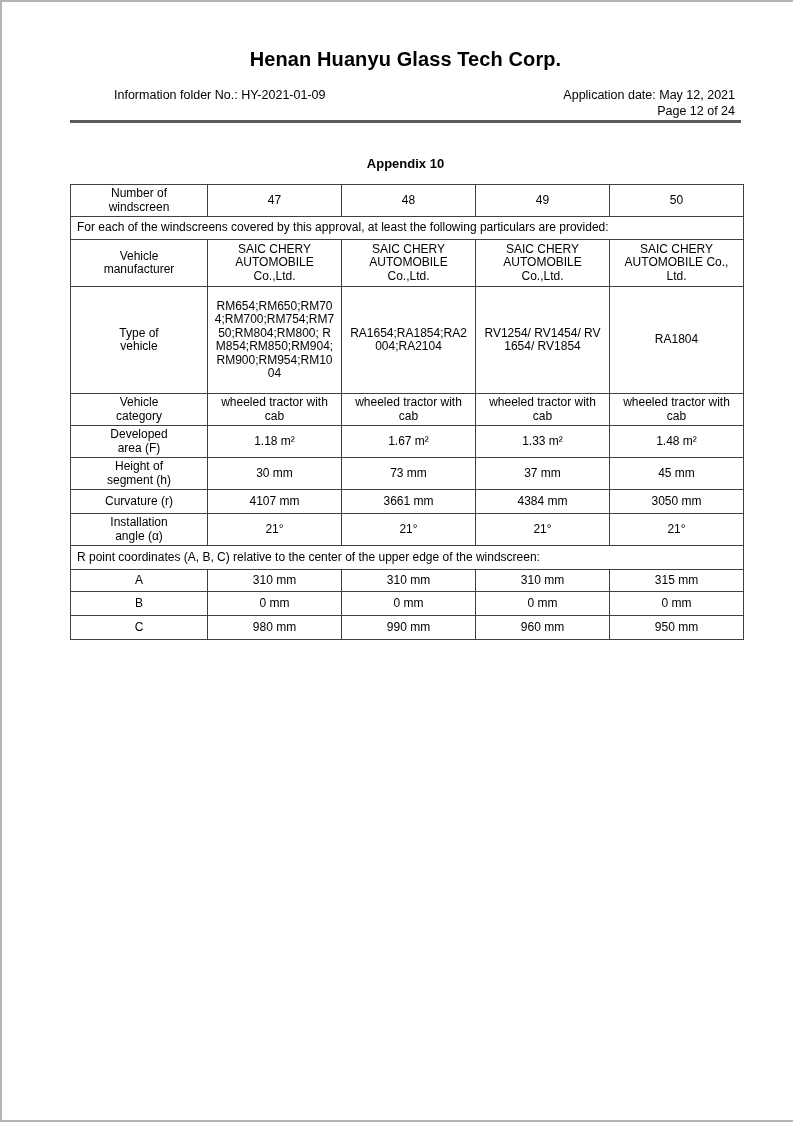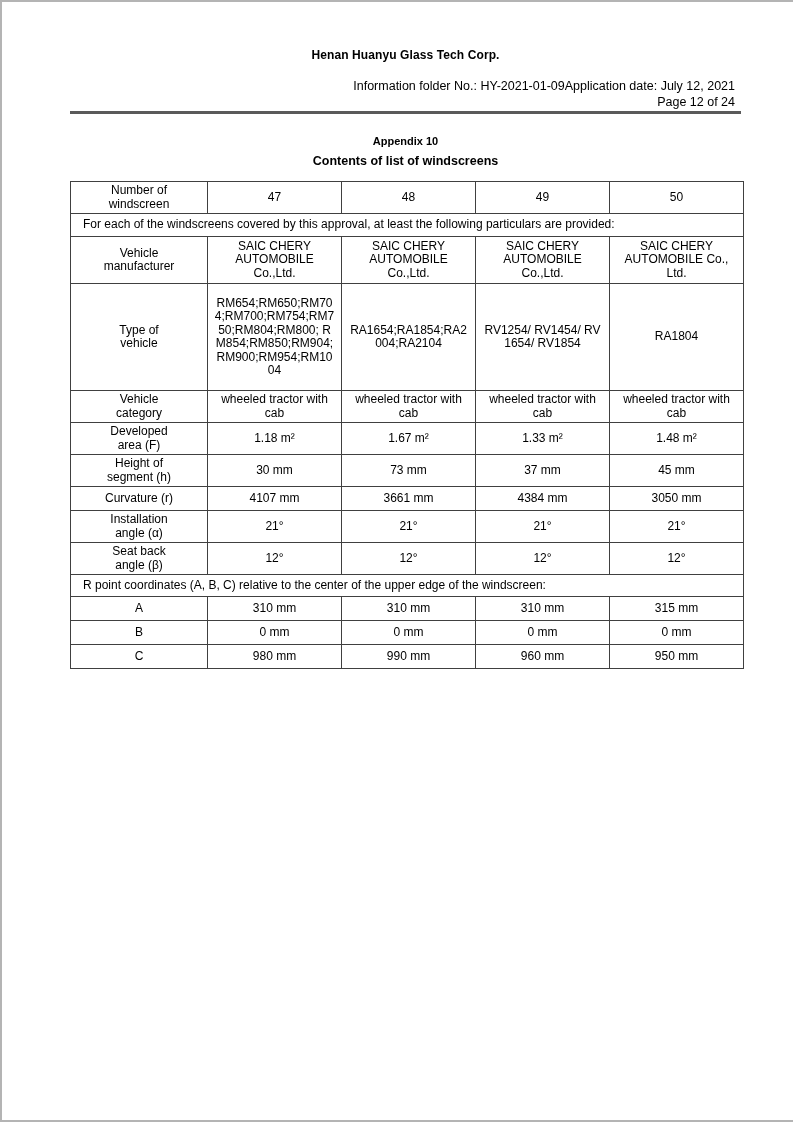--- a/index.html
+++ b/index.html
@@ -9,44 +9,44 @@
     box-sizing:border-box;
     background:#fff;
     border-top:2px solid #b4b4b4;
     border-left:2px solid #b4b4b4;
     border-bottom:2px solid #b4b4b4;
     font-family:"Liberation Sans","DejaVu Sans",sans-serif;
     color:#000;
     overflow:hidden;
   }
   .content{margin:0 52px 0 68px;}
-  .company{margin:0;padding-top:46px;text-align:center;font-size:12px;font-weight:bold;letter-spacing:.1px;}
-  .info-row{display:flex;justify-content:flex-end;margin-top:17px;font-size:12.5px;line-height:15.5px;}
+  .company{margin:0;padding-top:46px;text-align:center;font-size:20px;font-weight:bold;letter-spacing:.1px;}
+  .info-row{display:flex;justify-content:space-between;margin-top:17px;font-size:12.5px;line-height:15.5px;}
   .info-left{padding-left:44px;}
   .info-right{text-align:right;padding-right:6px;}
   .rule{margin-top:1px;height:3px;background:#5a5a5a;}
-  .appendix{margin-top:21px;text-align:center;font-weight:bold;font-size:11px;}
+  .appendix{margin-top:33px;text-align:center;font-weight:bold;font-size:13px;}
   .subtitle{margin-top:7px;text-align:center;font-weight:bold;font-size:12.5px;}
   table.ws{
     margin-top:13px;
     width:673px;
     border-collapse:collapse;
     table-layout:fixed;
     font-size:12px;
     line-height:13.5px;
   }
   table.ws td{
     border:1px solid #404040;
     text-align:center;
     vertical-align:middle;
     padding:2px 6px;
     overflow-wrap:break-word;
   }
   table.ws td.label{padding:2px 30px;}
-  table.ws td.note{text-align:left;padding:3px 12px;}
+  table.ws td.note{text-align:left;padding:3px 6px;}
   
   table.ws tr:nth-child(4) td.value{word-break:break-all;}
   table.ws tr:nth-child(1){height:30px}
   table.ws tr:nth-child(2){height:23px}
   table.ws tr:nth-child(3){height:47px}
   table.ws tr:nth-child(4){height:107px}
   table.ws tr:nth-child(5){height:32px}
   table.ws tr:nth-child(6){height:24px}
   table.ws tr:nth-child(7){height:32px}
   table.ws tr:nth-child(8){height:24px}
@@ -60,29 +60,28 @@
 </head>
 <body>
 
 <div class="page">
   <div class="content">
     <h1 class="company">Henan Huanyu Glass Tech Corp.</h1>
 
     <div class="info-row">
       <div class="info-left">Information folder No.: HY-2021-01-09</div>
       <div class="info-right">
-        <div>Application date: July 12, 2021</div>
+        <div>Application date: May 12, 2021</div>
         <div>Page 12 of 24</div>
       </div>
     </div>
 
     <div class="rule"></div>
 
     <div class="appendix">Appendix 10</div>
-    <div class="subtitle">Contents of list of windscreens</div>
 
     <table class="ws">
       <colgroup>
         <col style="width:137px">
         <col style="width:134px">
         <col style="width:134px">
         <col style="width:134px">
         <col style="width:134px">
       </colgroup>
       <tbody id="table-body">
@@ -139,27 +138,20 @@
             <td class="value">3050 mm</td>
           </tr>
           <tr>
             <td class="label">Installation angle (α)</td>
             <td class="value">21°</td>
             <td class="value">21°</td>
             <td class="value">21°</td>
             <td class="value">21°</td>
           </tr>
           <tr>
-            <td class="label">Seat back angle (β)</td>
-            <td class="value">12°</td>
-            <td class="value">12°</td>
-            <td class="value">12°</td>
-            <td class="value">12°</td>
-          </tr>
-          <tr>
             <td colspan="5" class="note">R point coordinates (A, B, C) relative to the center of the upper edge of the windscreen:</td>
           </tr>
           <tr>
             <td class="label">A</td>
             <td class="value">310 mm</td>
             <td class="value">310 mm</td>
             <td class="value">310 mm</td>
             <td class="value">315 mm</td>
           </tr>
           <tr>

